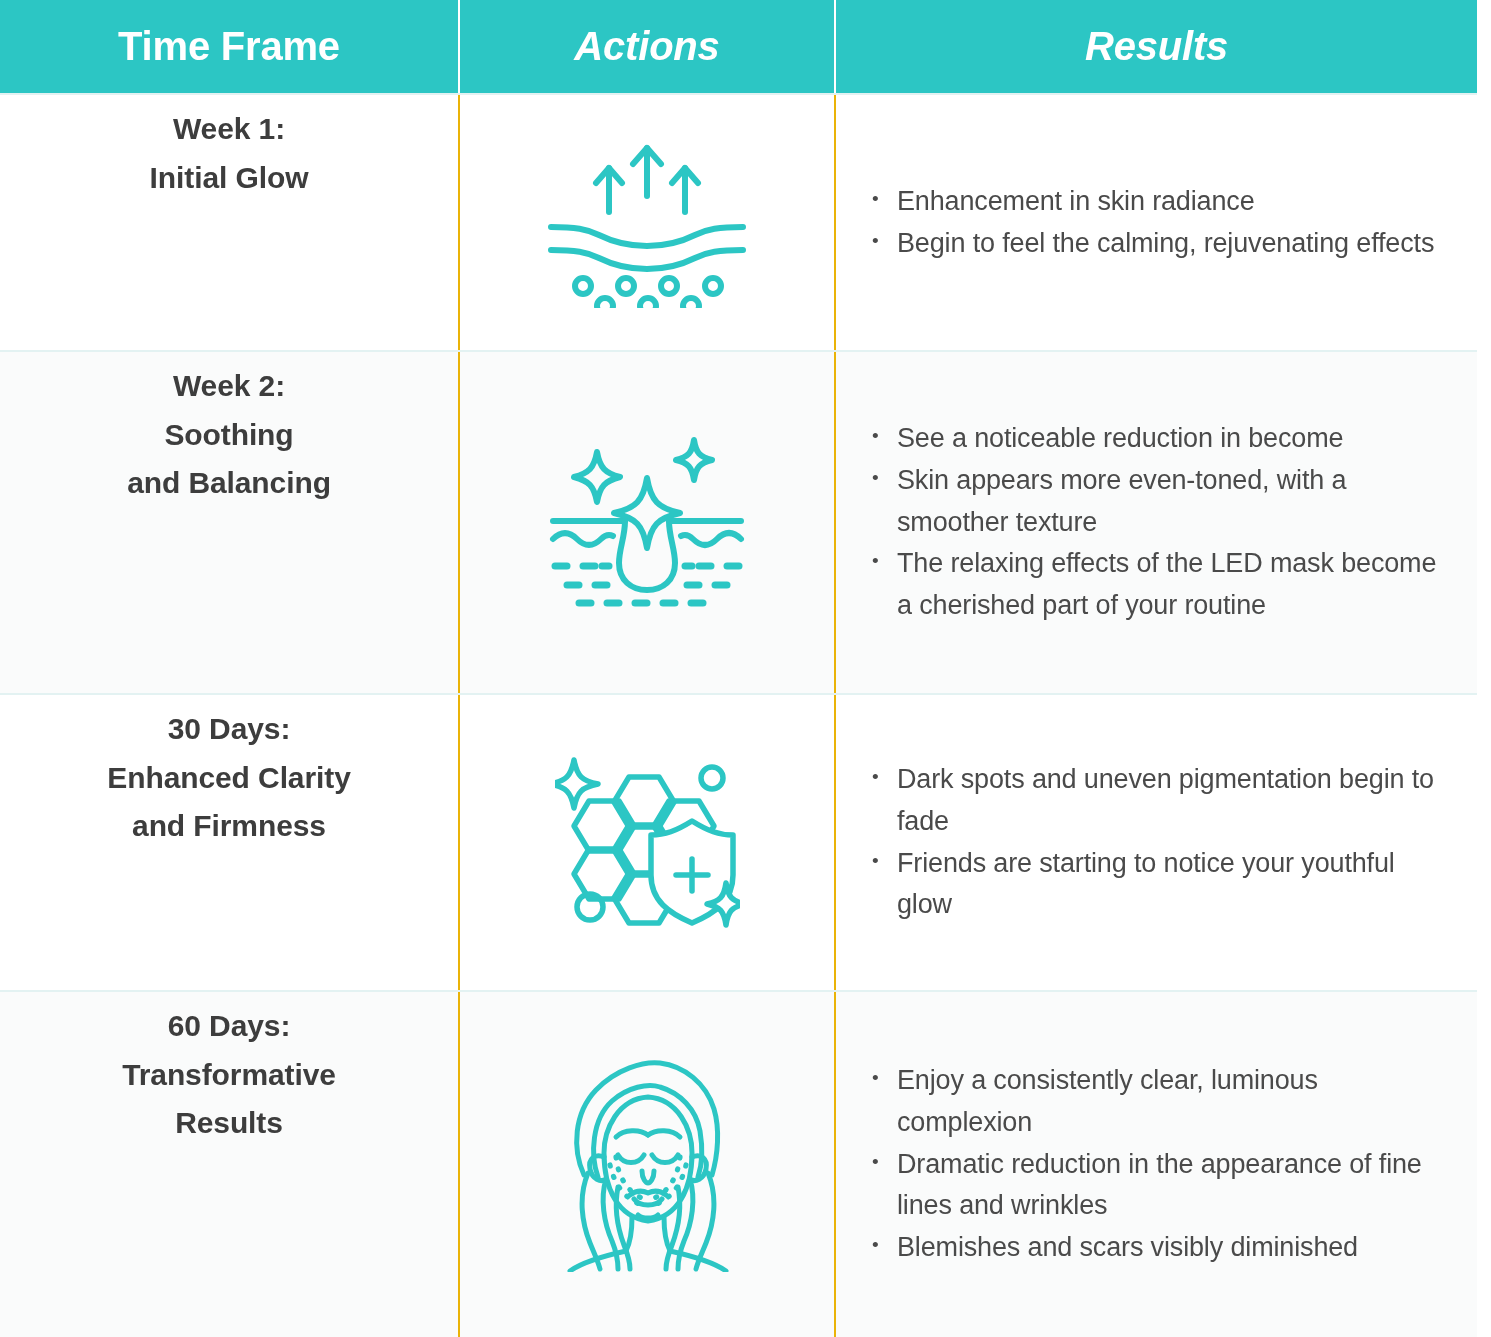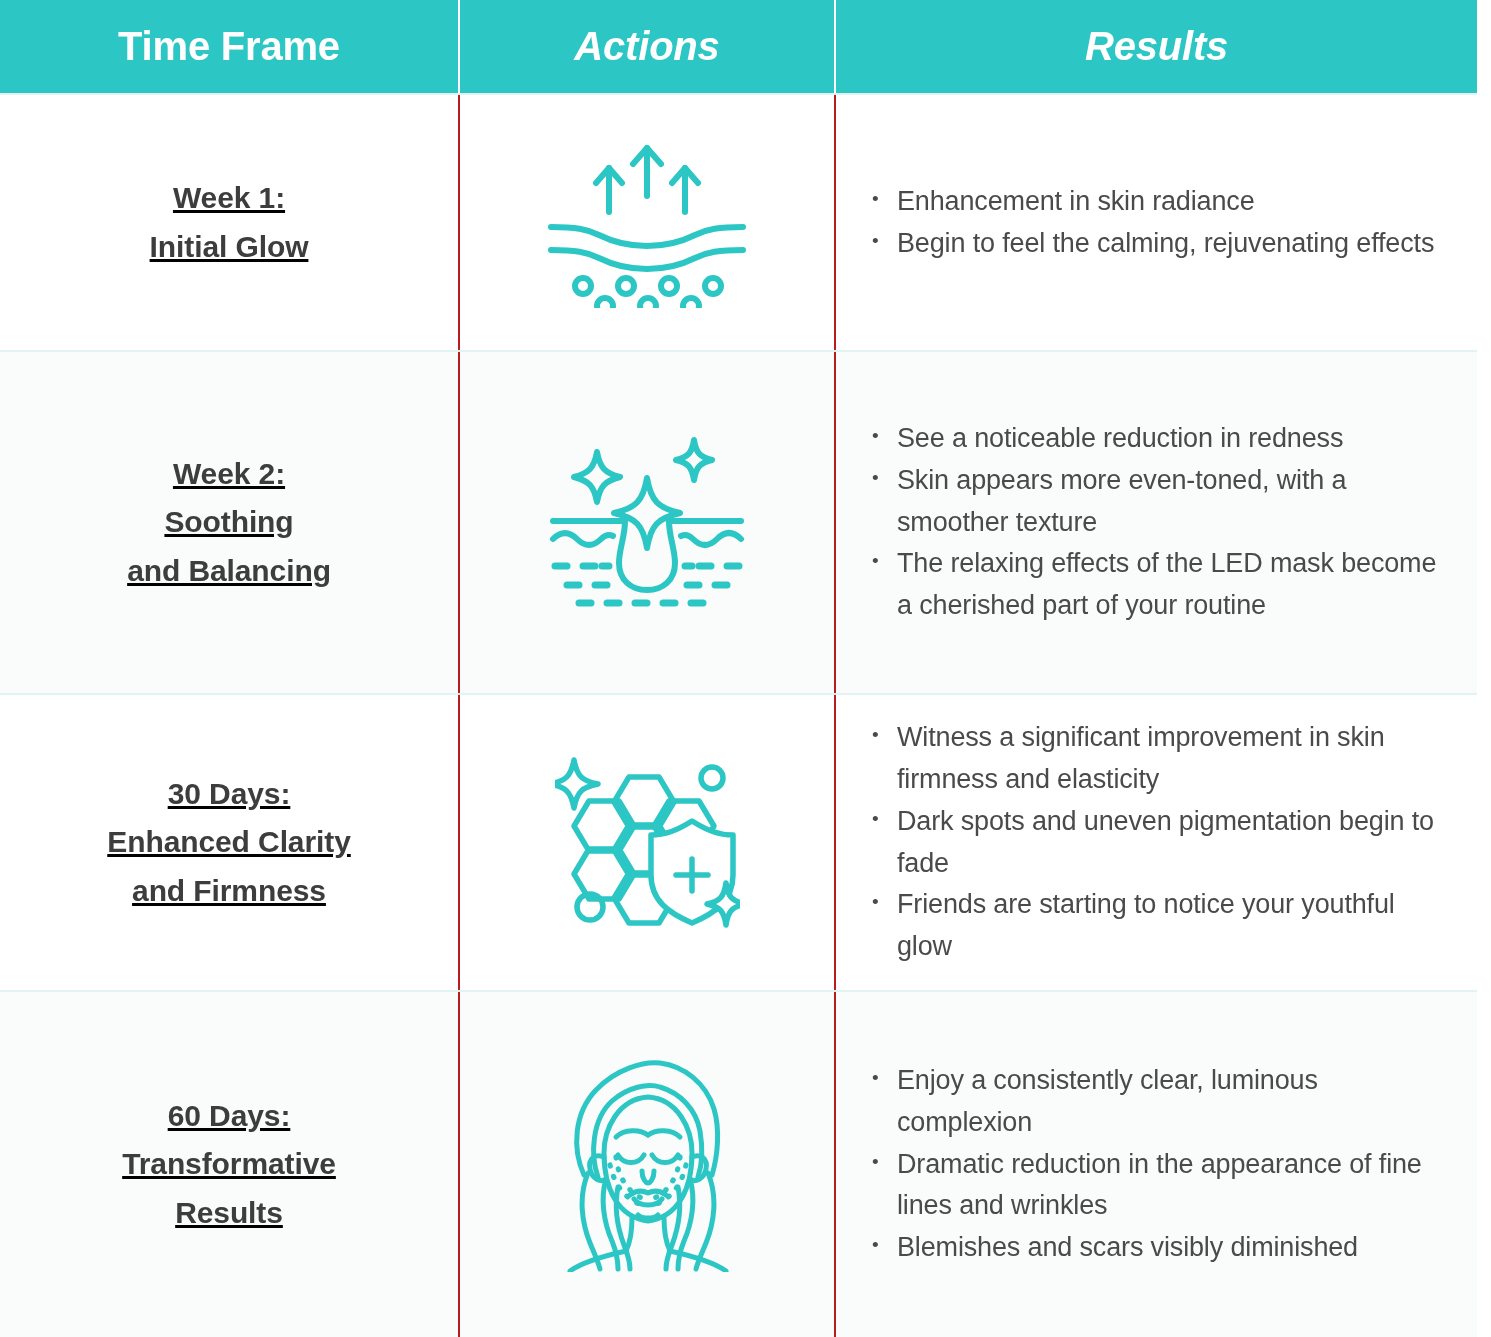--- a/index.html
+++ b/index.html
@@ -50,28 +50,27 @@
   .trow {
     display: flex;
     border-top: 2px solid #e3f2f2;
   }
   .trow.alt { background: #fafbfb; }
 
   .td {
     display: flex;
     position: relative;
   }
-  .td + .td { border-left: 2px solid #b91c1c; }
+  .td + .td { border-left: 2px solid #eab308; }
 
   .td-time {
-    align-items: center;
+    align-items: flex-start;
     justify-content: center;
     text-align: center;
     padding: 10px 24px;
-    text-decoration: underline;
   }
   .time-label {
     font-size: 30px;
     font-weight: bold;
     color: #3d3d3d;
     line-height: 1.62;
     letter-spacing: -0.1px;
     white-space: pre-line;
   }
 
@@ -221,21 +220,21 @@
           <line x1="60" y1="168" x2="72" y2="168"></line>
           <line x1="88" y1="168" x2="100" y2="168"></line>
           <line x1="116" y1="168" x2="128" y2="168"></line>
           <line x1="144" y1="168" x2="156" y2="168"></line>
         </g>
       </svg>
     </div>
 
     <div class="td td-results col-results">
       <ul class="results">
-        <li>See a noticeable reduction in redness</li>
+        <li>See a noticeable reduction in become</li>
         <li>Skin appears more even-toned, with a smoother texture</li>
         <li>The relaxing effects of the LED mask become a cherished part of your routine</li>
       </ul>
     </div>
   </div>
 
   <div class="trow row-3">
     <div class="td td-time col-time">
       <div class="time-label">30 Days:
 Enhanced Clarity
@@ -268,21 +267,20 @@
 
         <line x1="137" y1="104" x2="137" y2="136"></line>
         <line x1="121" y1="120" x2="153" y2="120"></line>
 
         <path d="M171 128 C 173 142, 177 146, 190 149 C 177 152, 173 156, 171 170 C 169 156, 165 152, 152 149 C 165 146, 169 142, 171 128 Z" fill="#ffffff"></path>
       </svg>
     </div>
 
     <div class="td td-results col-results">
       <ul class="results">
-        <li>Witness a significant improvement in skin firmness and elasticity</li>
         <li>Dark spots and uneven pigmentation begin to fade</li>
         <li>Friends are starting to notice your youthful glow</li>
       </ul>
     </div>
   </div>
 
   <div class="trow row-4 alt">
     <div class="td td-time col-time">
       <div class="time-label">60 Days:
 Transformative

